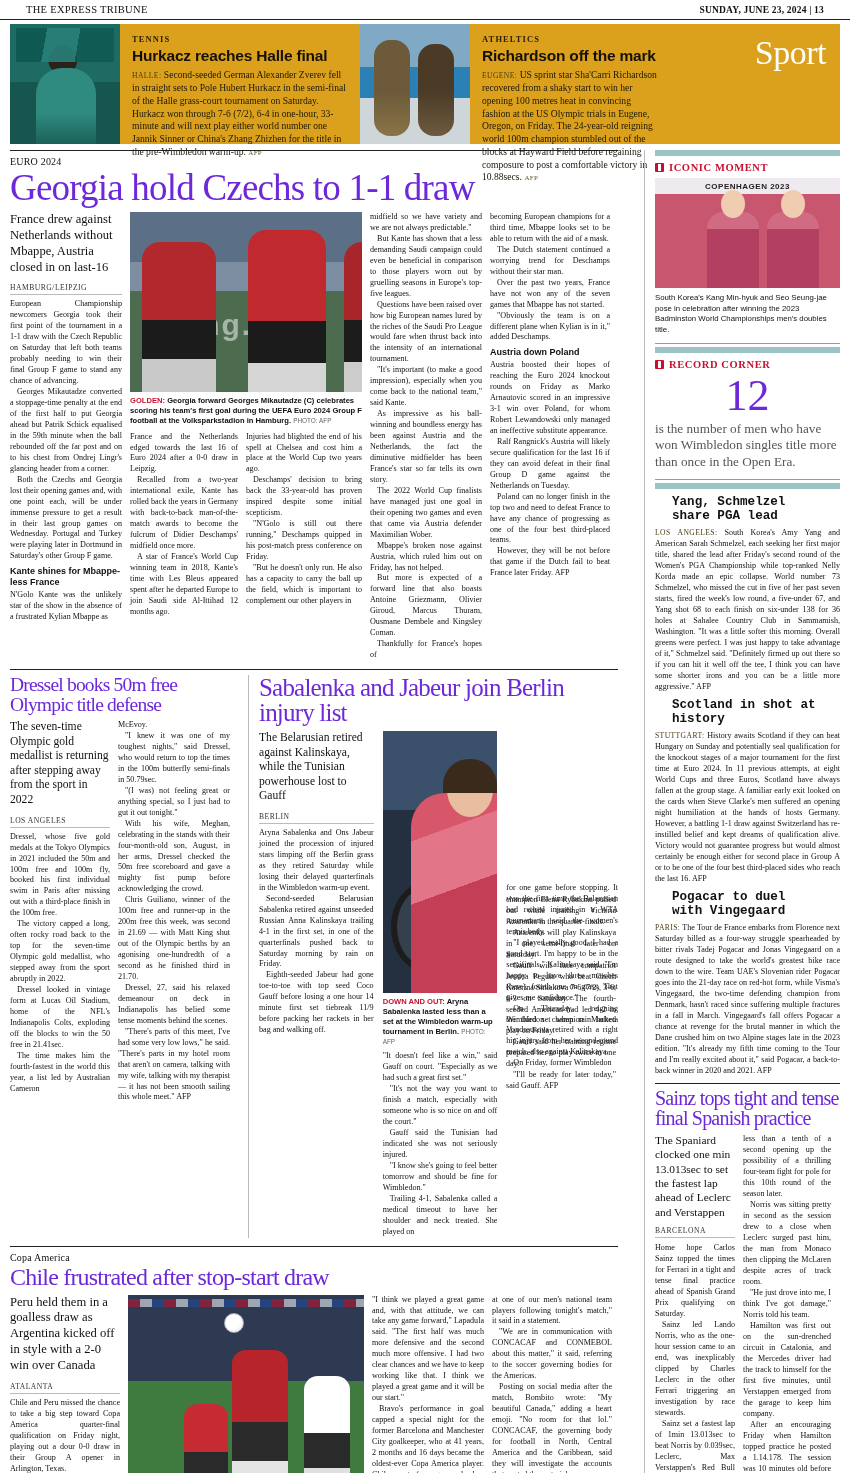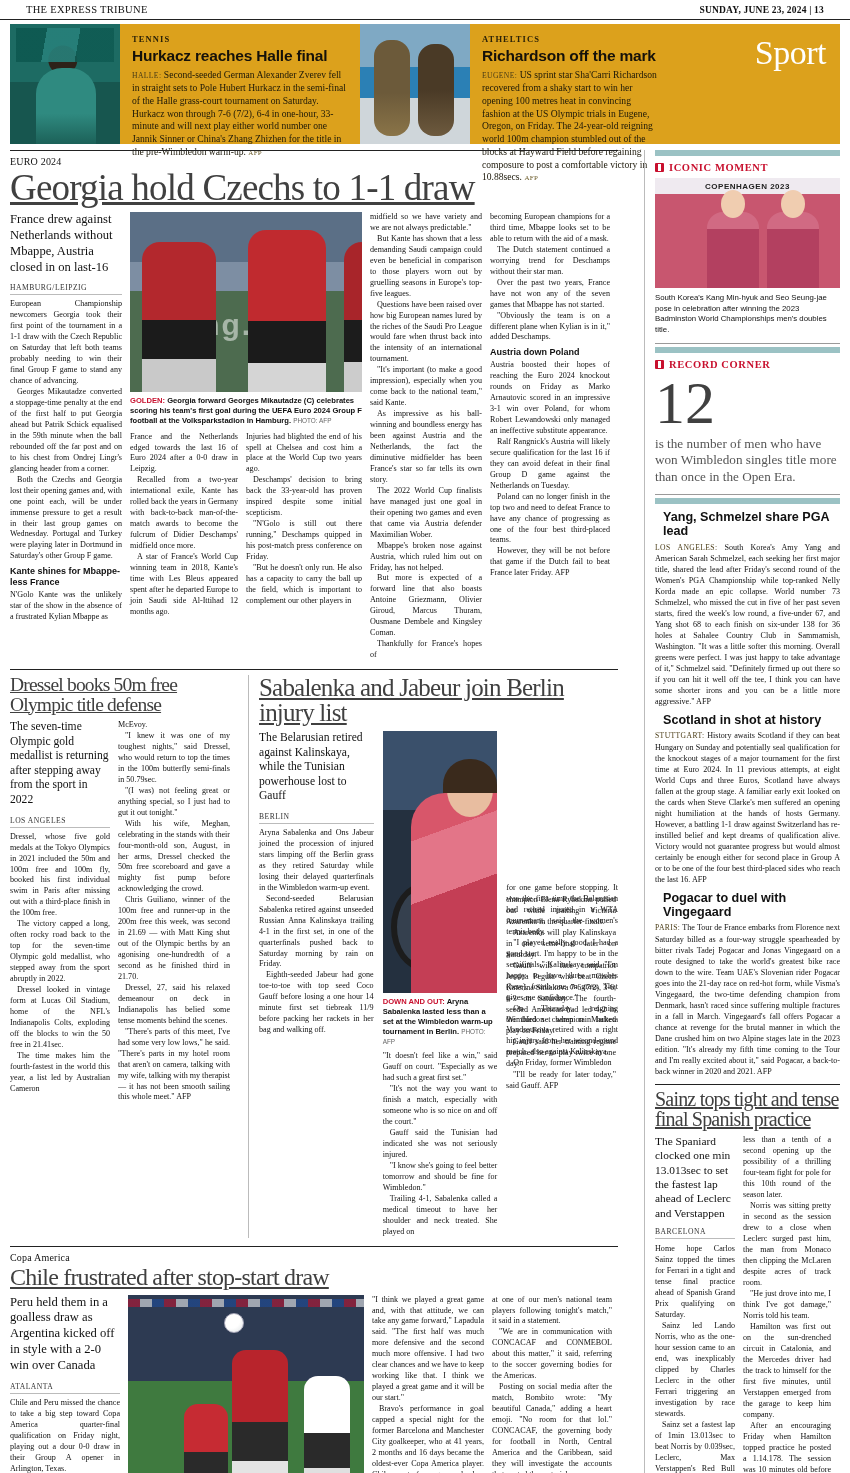--- a/index.html
+++ b/index.html
@@ -72,21 +72,21 @@
   }
 
   
   .body { position:absolute; left:10px; top:150px; width:830px; }
   .rule { border-top:1px solid #222; }
   .rule-thin { border-top:1px solid #9a9a9a; }
 
   .sectionlabel { font-size:10px; letter-spacing:.2px; margin:5px 0 2px; }
   h1.head {
     font-family:"Liberation Serif", serif;
-    font-weight:400; letter-spacing:-.8px; line-height:1.0; color:#404040;text-decoration:underline;
+    font-weight:400; letter-spacing:-.8px; line-height:1.0; color:#6d28d9;
   }
   .standfirst { font-size:12.6px; line-height:1.26; color:#111; }
   .placeline { font-variant: small-caps; text-transform:uppercase; font-size:7.6px;
      letter-spacing:.5px; color:#333; padding-bottom:2px; border-bottom:1px solid #bbb; margin-bottom:4px;}
   .col p { font-size:8.1px; line-height:1.355; text-align:justify; text-justify:inter-word;
      hyphens:auto; -webkit-hyphens:auto; }
   .col p + p { text-indent:7px; }
   .subhead { font-family:"Liberation Sans", sans-serif; font-weight:700; font-size:9px;
      line-height:1.2; margin:4px 0 2px; }
   .capt { font-family:"Liberation Sans", sans-serif; font-size:7.6px; line-height:1.3; font-weight:700; }
@@ -132,24 +132,24 @@
   .ph-badm .h1{left:66px;} .ph-badm .h2{left:126px;}
 
   
   .side { position:absolute; right:0; top:0; width:196px; }
   .sidebar-band { height:6px; background:#9bc2c4; }
   .side-title { font-family:"Liberation Serif", serif; font-weight:700; font-size:10.5px;
       letter-spacing:.6px; color:#c8102e; text-transform:uppercase; display:flex; align-items:center; gap:5px;
       margin:6px 0 5px; }
   .side-title .bullet { width:9px; height:9px; background:#c8102e; border-radius:1px; position:relative; }
   .side-title .bullet::after{content:"";position:absolute;left:3.2px;top:1px;width:2.4px;height:7px;background:#fff;}
-  .bignum { font-family:"Liberation Serif", serif; font-size:60px; line-height:.95; color:#404040; font-weight:400; }
+  .bignum { font-family:"Liberation Serif", serif; font-size:44px; line-height:.95; color:#6d28d9; font-weight:400;text-align:center; }
   .bigtext { font-size:13.2px; line-height:1.24; color:#555; }
-  .side h3 { font-family:Liberation Sans, sans-serif; font-weight:700; font-size:12.6px;
-      line-height:1.14; margin:6px 8px 3px; color:#111; }
+  .side h3 { font-family:Liberation Mono, monospace; font-weight:700; font-size:12.6px;
+      line-height:1.14; margin:6px 17px 3px; color:#111; }
   .side p { font-size:8.1px; line-height:1.36; text-align:justify; hyphens:auto; }
   .side p + p { text-indent:7px; }
   .side .capt2 { font-family:"Liberation Sans", sans-serif; font-size:7.8px; line-height:1.35; }
 
   .cols { display:flex; }
   .vrule { border-left:1px solid #bbb; }
 </style>
 </head>
 <body>
 

